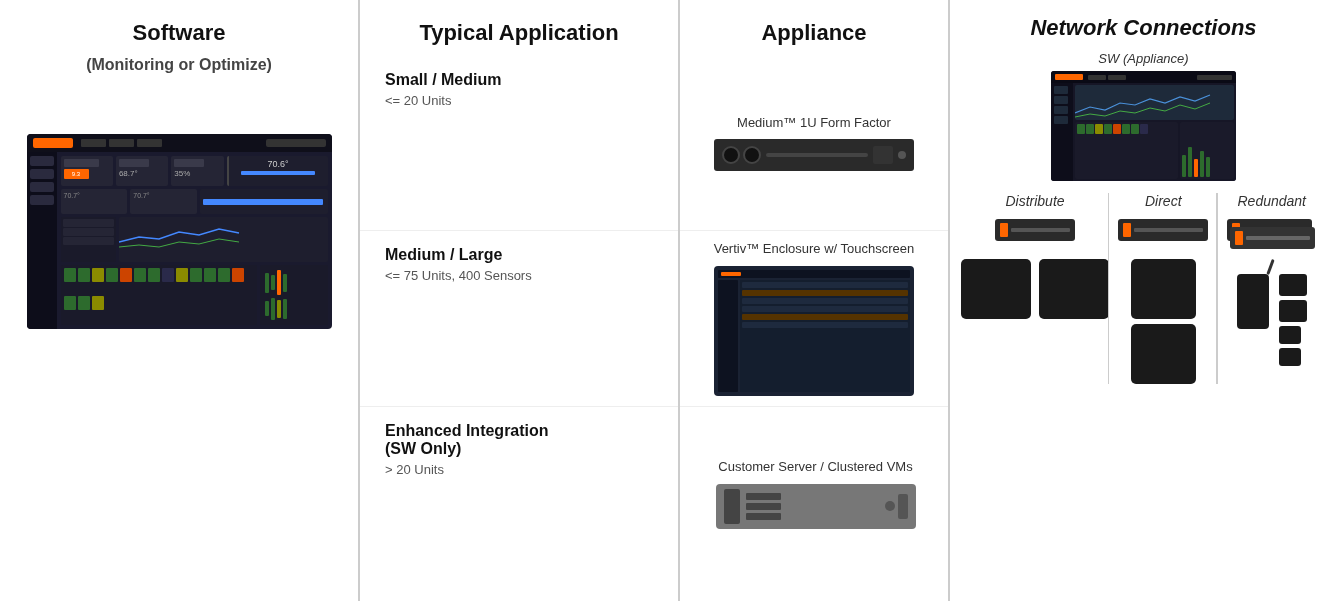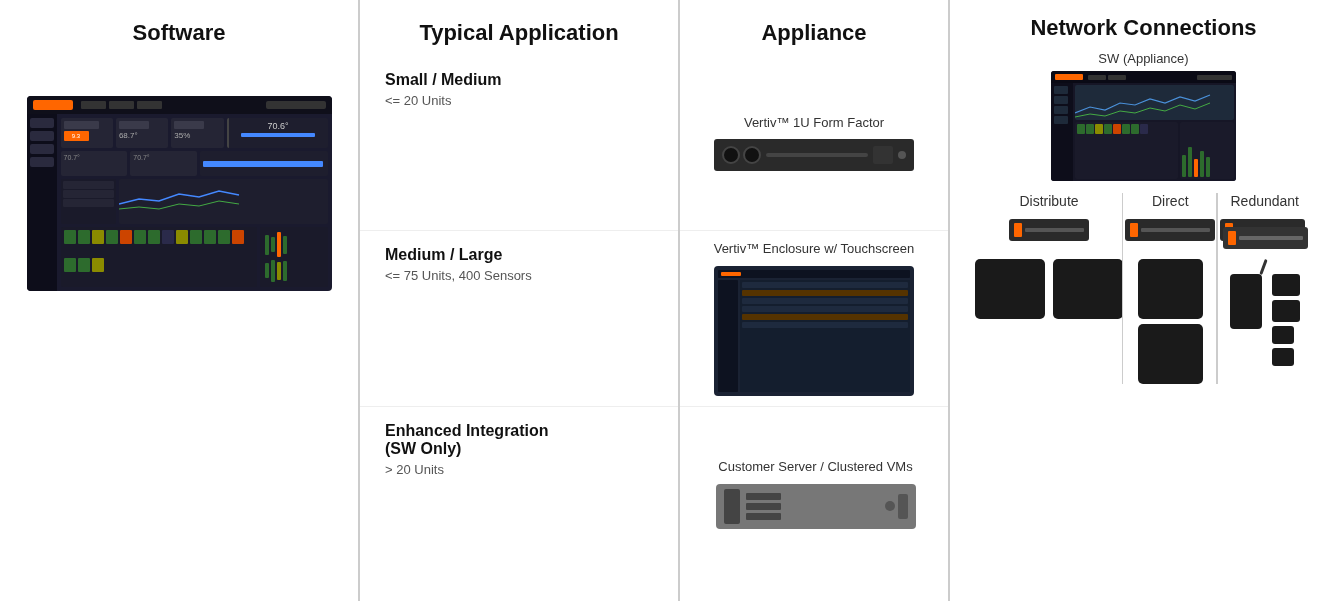--- a/index.html
+++ b/index.html
@@ -437,20 +437,21 @@
 
     .enc-row-orange {
       background: #553300;
     }
   </style>
 </head>
 <body>
 
 <div class="section software-section">
   <h2 class="section-title">Software</h2>
+  <p class="section-subtitle">(Monitoring or Optimize)</p>
 
   <div class="sw-screenshot">
     <div class="sw-topbar">
       <div class="sw-topbar-logo"></div>
       <div class="sw-topbar-nav">
         <div class="sw-nav-item"></div>
         <div class="sw-nav-item"></div>
         <div class="sw-nav-item"></div>
       </div>
       <div style="flex:1"></div>
@@ -578,21 +579,21 @@
     </div>
   </div>
 </div>
 
 <div class="section appliance-section" style="padding:20px 0;">
   <h2 class="section-title" style="width:100%;text-align:center;padding:0 10px;">Appliance</h2>
 
   <div class="appliance-rows">
 
     <div class="appliance-row">
-      <div class="appliance-label">Vertiv™ 1U Form Factor</div>
+      <div class="appliance-label">Medium™ 1U Form Factor</div>
 
       <div style="width:200px;height:32px;background:#2a2a2a;border-radius:3px;display:flex;align-items:center;padding:0 8px;gap:5px;">
         <div style="display:flex;gap:3px;">
           <div style="width:18px;height:18px;border:2px solid #444;border-radius:50%;background:#111;"></div>
           <div style="width:18px;height:18px;border:2px solid #444;border-radius:50%;background:#111;"></div>
         </div>
         <div style="flex:1;height:4px;background:#444;border-radius:2px;"></div>
         <div style="width:20px;height:18px;background:#333;border-radius:2px;"></div>
         <div style="width:8px;height:8px;background:#555;border-radius:50%;"></div>
       </div>
@@ -633,21 +634,21 @@
         </div>
         <div style="flex:1;display:flex;justify-content:flex-end;gap:3px;align-items:center;">
           <div style="width:10px;height:10px;background:#555;border-radius:50%;"></div>
           <div style="width:10px;height:25px;background:#555;border-radius:2px;"></div>
         </div>
       </div>
     </div>
   </div>
 </div>
 
-<div class="section network-section" style="flex:1;padding:15px 25px;">
+<div class="section network-section" style="flex:1;padding:15px 11px;font-style:italic;">
   <h2 class="section-title" style="margin-bottom:10px;">Network Connections</h2>
 
   <div class="sw-appliance-box">
     <span class="sw-appliance-label">SW (Appliance)</span>
     <div class="sw-appliance-screen">
       <div class="sw-app-topbar">
         <div style="width:28px;height:6px;background:#ff6600;border-radius:1px;"></div>
         <div style="flex:1;display:flex;gap:2px;margin-left:3px;">
           <div style="width:18px;height:5px;background:#333;border-radius:1px;"></div>
           <div style="width:18px;height:5px;background:#333;border-radius:1px;"></div>

